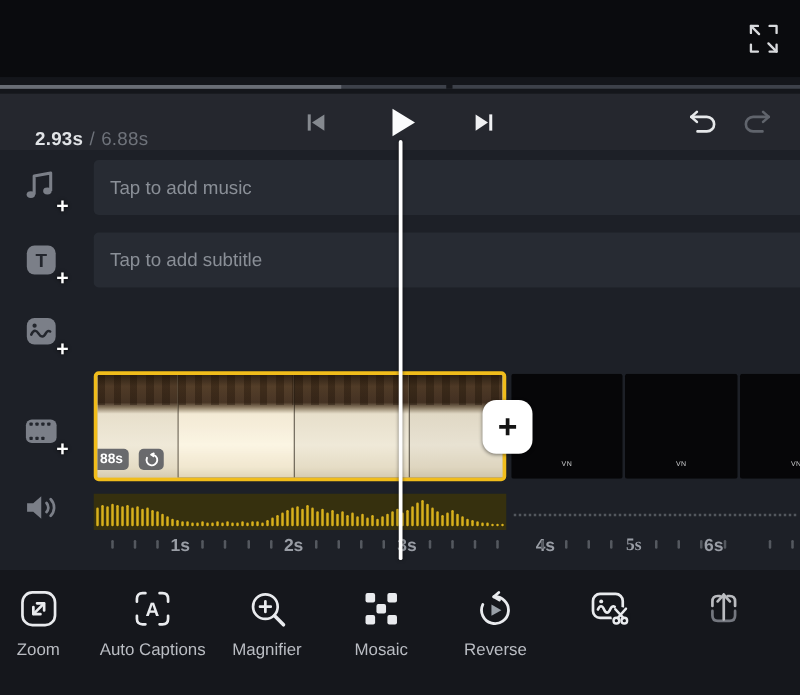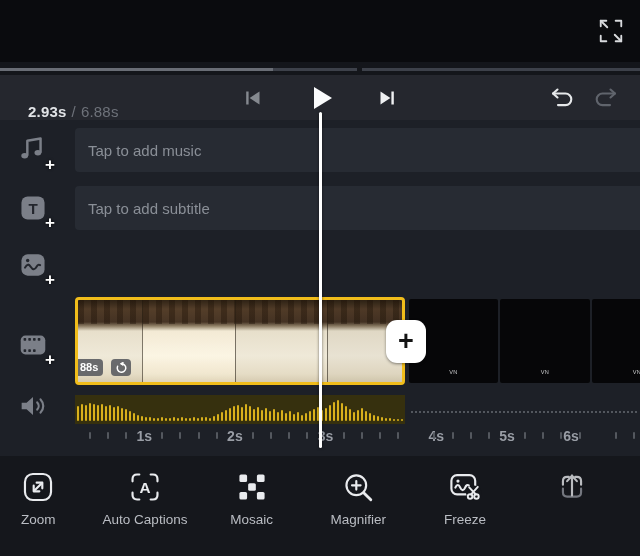--- a/index.html
+++ b/index.html
@@ -356,21 +356,21 @@
         <span class="rlabel" style="left: 325.6px;">3s</span>
         <div class="rtick" style="left: 343.74px;"></div>
         <div class="rtick" style="left: 361.88px;"></div>
         <div class="rtick" style="left: 380.02px;"></div>
         <div class="rtick" style="left: 398.16px;"></div>
         <span class="rlabel" style="left: 416.3px; margin-left: 20px;">4s</span>
         <div class="rtick" style="left: 434.44px;"></div>
         <div class="rtick" style="left: 452.58px;"></div>
         <div class="rtick" style="left: 470.72px;"></div>
         <div class="rtick" style="left: 488.86px;"></div>
-        <span class="rlabel" style="left: 507px;">5s</span>
+        <span class="rlabel" style="left: 507px; font-family: Liberation Serif, serif;">5s</span>
         <div class="rtick" style="left: 525.14px;"></div>
         <div class="rtick" style="left: 543.28px;"></div>
         <div class="rtick" style="left: 561.42px;"></div>
         <div class="rtick" style="left: 579.56px;"></div>
         <span class="rlabel" style="left: 571px;">6s</span>
         <div class="rtick" style="left: 615.84px;"></div>
         <div class="rtick" style="left: 633.98px;"></div>
       </div>
   </div>
 
@@ -399,56 +399,65 @@
             <path d="M26 20 v2 q0 4-4 4 h-2"></path>
             <path d="M10 26 H8 q-4 0-4-4 v-2"></path>
             <text x="15" y="20" text-anchor="middle" font-family="Liberation Sans, sans-serif" font-size="13.5" font-weight="700" fill="#e9ebee" stroke="none">A</text>
           </svg>
         </div>
         <div class="tlabel">Auto Captions</div>
       </div>
 
       <div class="tool">
         <div class="ticon">
+          <svg width="34" height="34" viewBox="0 0 30 30" fill="none" stroke="#e9ebee" stroke-width="1.9" stroke-linecap="round">
+            <circle cx="13.5" cy="13.5" r="8.7"></circle>
+            <path d="M13.5 9.7 v7.6 M9.7 13.5 h7.6"></path>
+            <path d="M20 20 L26.3 26.3" stroke-width="2.5"></path>
+          </svg>
+        </div>
+        <div class="tlabel">Magnifier</div>
+      </div>
+
+      <div class="tool">
+        <div class="ticon">
           <svg width="32" height="32" viewBox="0 0 30 30">
             <rect x="3.2" y="3.2" width="7.2" height="7.2" rx="1.5" fill="#e9ebee"></rect>
             <rect x="19.6" y="3.2" width="7.2" height="7.2" rx="1.5" fill="#e9ebee"></rect>
             <rect x="11.4" y="11.4" width="7.2" height="7.2" rx="1.5" fill="#e9ebee"></rect>
             <rect x="3.2" y="19.6" width="7.2" height="7.2" rx="1.5" fill="#e9ebee"></rect>
             <rect x="19.6" y="19.6" width="7.2" height="7.2" rx="1.5" fill="#e9ebee"></rect>
           </svg>
         </div>
         <div class="tlabel">Mosaic</div>
       </div>
 
       <div class="tool">
         <div class="ticon">
-          <svg width="34" height="34" viewBox="0 0 30 30" fill="none" stroke="#e9ebee" stroke-width="1.9" stroke-linecap="round">
-            <circle cx="13.5" cy="13.5" r="8.7"></circle>
-            <path d="M13.5 9.7 v7.6 M9.7 13.5 h7.6"></path>
-            <path d="M20 20 L26.3 26.3" stroke-width="2.5"></path>
-          </svg>
-        </div>
-        <div class="tlabel">Magnifier</div>
-      </div>
-
+          <svg width="34" height="34" viewBox="0 0 30 30" fill="none" stroke="#e9ebee" stroke-width="2" stroke-linecap="round" stroke-linejoin="round">
+            <path d="M6.39 12 A9.5 9.5 0 1 0 14.17 6.54"></path>
+            <path d="M14.17 6.54 l3.5 -3.0 M14.17 6.54 l4.0 2.3"></path>
+            <polygon points="12.5,12 12.5,20 19.5,16" fill="#99a0a8" stroke="none"></polygon>
+          </svg>
+        </div>
+        <div class="tlabel">Reverse</div>
+      </div>
 
       <div class="tool">
         <div class="ticon">
           <svg width="34" height="34" viewBox="0 0 30 30" fill="none" stroke="#e9ebee" stroke-width="1.9" stroke-linecap="round" stroke-linejoin="round">
             <rect x="3" y="4.5" width="21" height="17" rx="5"></rect>
             <circle cx="8.8" cy="9.8" r="1.4" fill="#e9ebee" stroke="none"></circle>
             <path d="M6.5 15.5 c1.3-3 3-3 4.3 0 c1.3 3 3 3 4.3 0 c0.9-2.1 2.1-2.7 3.2-1.9"></path>
             <circle cx="22.8" cy="20.5" r="6.8" fill="#15171c" stroke="none"></circle>
             <path d="M18.7 15.3 L24.6 21.6 M26.3 14.9 L20.4 21.6" stroke-width="1.7"></path>
             <circle cx="19.5" cy="23.4" r="2" stroke-width="1.7"></circle>
             <circle cx="25.1" cy="23.4" r="2" stroke-width="1.7"></circle>
           </svg>
         </div>
-        <div class="tlabel">Freeze</div>
       </div>
 
       <div class="tool tool-dim">
         <div class="ticon">
           <svg width="34" height="34" viewBox="0 0 30 30" fill="none" stroke-linecap="round" stroke-linejoin="round" stroke-width="1.9">
             <path d="M7 13 v-3.2 q0-3.8 3.8-3.8 h1.4" stroke="#e9ebee"></path>
             <path d="M17.8 6 h1.4 q3.8 0 3.8 3.8 V13" stroke="#e9ebee"></path>
             <path d="M7 16.5 v3.2 q0 3.8 3.8 3.8 h8.4 q3.8 0 3.8-3.8 v-3.2" stroke="#8f939b"></path>
             <path d="M15 22.5 V5 M15 5 l-4.3 4.8 M15 5 l4.3 4.8" stroke="#e9ebee"></path>
           </svg>

